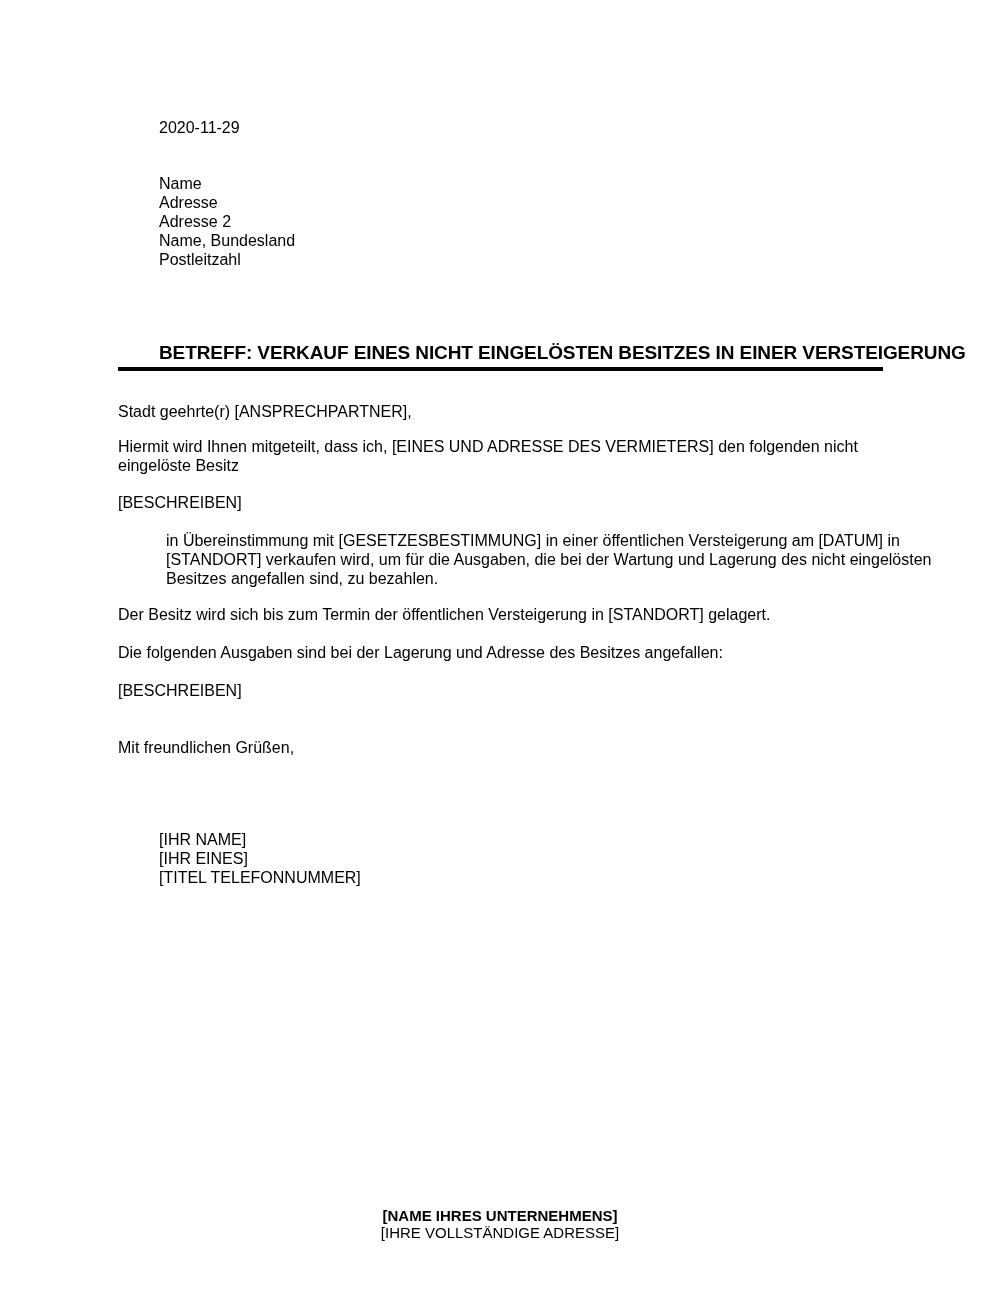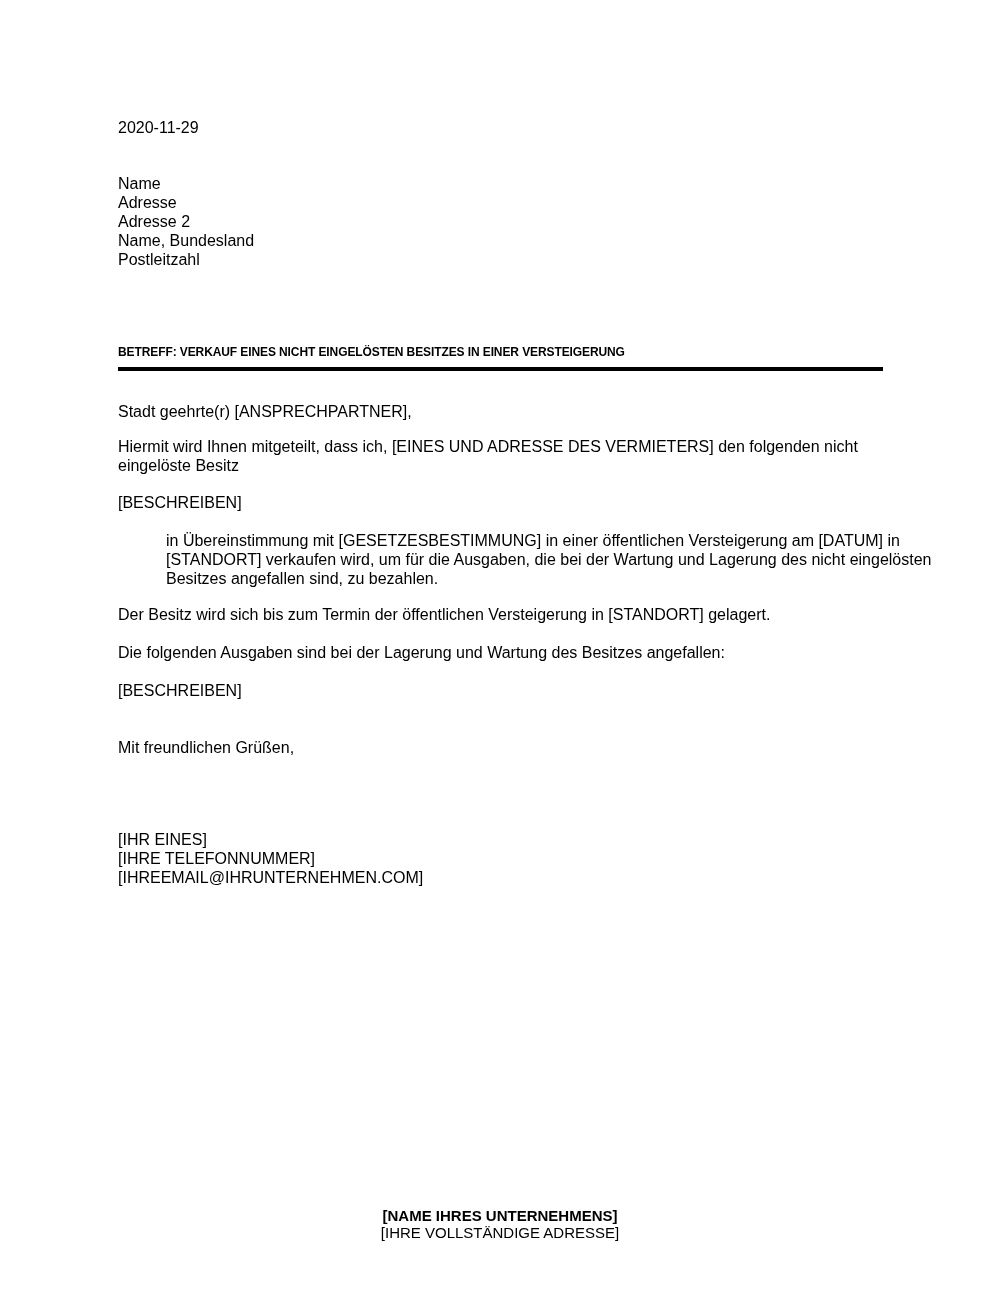--- a/index.html
+++ b/index.html
@@ -1,22 +1,22 @@
 <!DOCTYPE html>
 <html><head>
 <meta charset="utf-8">
 <style>
   html, body { margin:0; padding:0; background:#ffffff; }
   body { width:1000px; height:1290px; position:relative; overflow:hidden;
          font-family:"Liberation Sans", sans-serif; color:#000; font-size:16px; }
   .abs { position:absolute; }
-  .line { line-height:19px; white-space:nowrap; }
+  .line { line-height:19px; white-space:nowrap;margin-left:41px; }
   .date { left:118px; top:118px; }
   .addr { left:118px; top:174px; }
-  .subject { left:118px; top:343px; font-weight:bold; font-size:12px; letter-spacing:-0.1px; }
+  .subject { left:118px; top:343px; font-weight:bold; font-size:19px; letter-spacing:-0.1px; }
   .rule { left:118px; top:367px; width:765px; height:4px; background:#000; }
   .body { left:118px; width:770px; }
   .p { line-height:19px; }
   .footer { left:200px; width:600px; top:1163px; text-align:center; font-size:15px; line-height:17px; }
   .footer .b { font-weight:bold;margin-top:44px; }
 </style>
 </head>
 <body>
 
 <div class="abs line date">2020-11-29</div>
@@ -30,27 +30,27 @@
 </div>
 
 <div class="abs line subject">BETREFF:  VERKAUF EINES NICHT EINGELÖSTEN BESITZES IN EINER VERSTEIGERUNG</div>
 <div class="abs rule"></div>
 
 <div class="abs body p" style="top:402px;">Stadt geehrte(r) [ANSPRECHPARTNER],</div>
 <div class="abs body p" style="top:437px;">Hiermit wird Ihnen mitgeteilt, dass ich, [EINES UND ADRESSE DES VERMIETERS] den folgenden nicht eingelöste Besitz</div>
 <div class="abs body p" style="top:493px;">[BESCHREIBEN]</div>
 <div class="abs body p" style="top:531px;margin-left:48px;">in Übereinstimmung mit [GESETZESBESTIMMUNG] in einer öffentlichen Versteigerung am [DATUM] in [STANDORT] verkaufen wird, um für die Ausgaben, die bei der Wartung und Lagerung des nicht eingelösten Besitzes angefallen sind, zu bezahlen.</div>
 <div class="abs body p" style="top:605px;">Der Besitz wird sich bis zum Termin der öffentlichen Versteigerung in [STANDORT] gelagert.</div>
-<div class="abs body p" style="top:643px;">Die folgenden Ausgaben sind bei der Lagerung und Wartung des Besitzes angefallen:</div>
+<div class="abs body p" style="top:643px;">Die folgenden Ausgaben sind bei der Lagerung und Adresse des Besitzes angefallen:</div>
 <div class="abs body p" style="top:681px;">[BESCHREIBEN]</div>
 
 <div class="abs body p" style="top:738px;">Mit freundlichen Grüßen,</div>
 
 <div class="abs" style="left:118px; top:830px;">
+  <div class="line">[IHR NAME]</div>
   <div class="line">[IHR EINES]</div>
-  <div class="line">[IHRE TELEFONNUMMER]</div>
-  <div class="line">[IHREEMAIL@IHRUNTERNEHMEN.COM]</div>
+  <div class="line">[TITEL TELEFONNUMMER]</div>
 </div>
 
 <div class="abs footer">
   <div class="b">[NAME IHRES UNTERNEHMENS]</div>
   <div>[IHRE VOLLSTÄNDIGE ADRESSE]</div>
 </div>
 
 </body></html>

